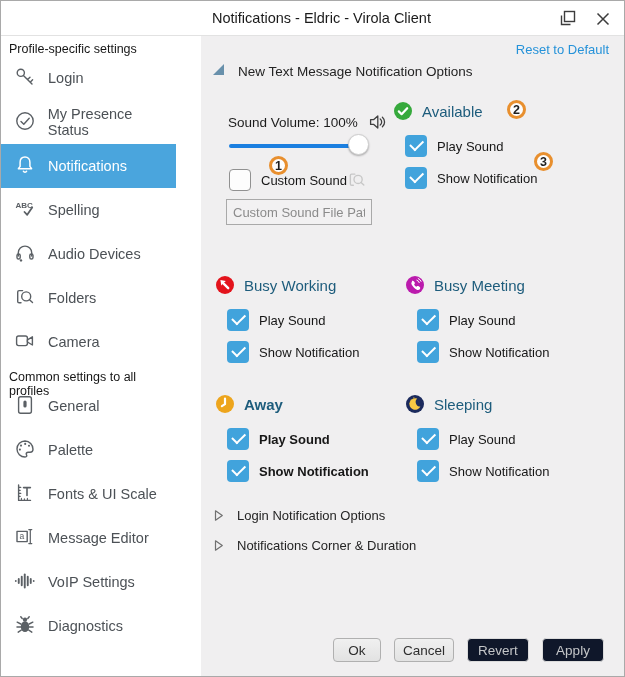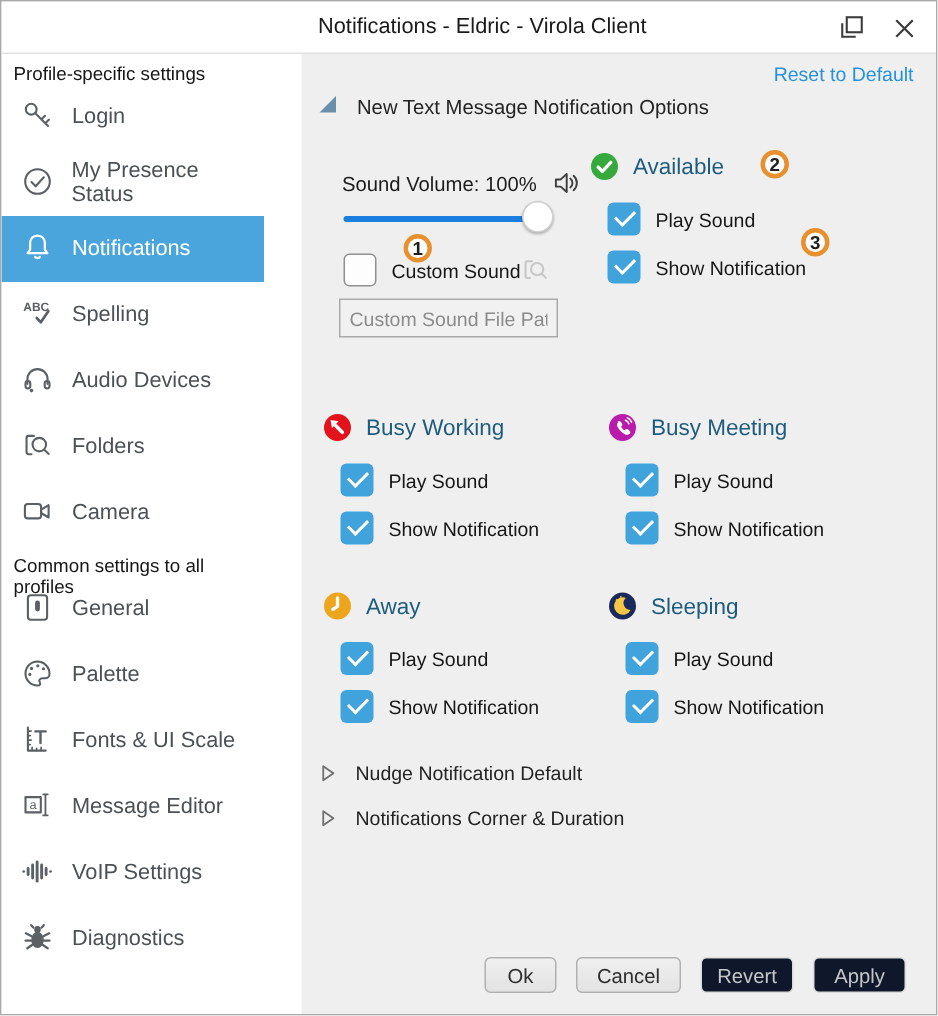--- a/index.html
+++ b/index.html
@@ -66,21 +66,21 @@
   .cb-row .cb-label { margin-left:10px; font-size:13px; color:#171717; }
 
   .collapsed-row { position:absolute; left:13px; display:flex; align-items:center; cursor:pointer; }
   .collapsed-row .col-label { margin-left:13px; font-size:13px; color:#242424; }
 
   .btn-bar { position:absolute; right:20px; bottom:14px; display:flex; gap:13px; }
   .btn { height:24px; border-radius:4px; font-family:"Liberation Sans",sans-serif; font-size:13.5px;
     display:flex; align-items:center; justify-content:center; cursor:pointer; }
   .btn.enabled { background:linear-gradient(#f0f0f0,#e2e2e2); border:1px solid #b0b0b0; color:#2e2e2e; }
   .btn.disabled { background:#0f172a; border:1px solid #dbdbdb; color:#c4c6c8; }
-  .btn-ok { width:48px; } .btn-cancel { width:70px; } .btn-revert { width:62px; } .btn-apply { width:62px; }
+  .btn-ok { width:48px; } .btn-cancel { width:60px; } .btn-revert { width:62px; } .btn-apply { width:62px; }
 </style>
 </head>
 <body>
 
 <div class="window">
 
   <div class="titlebar">
     <div class="win-title">Notifications - Eldric - Virola Client</div>
     <div class="win-controls">
       <span class="win-btn">
@@ -344,21 +344,21 @@
       <div class="cb-row" style="top:34px;">
         <span class="checkbox checked"></span>
         <span class="cb-label">Play Sound</span>
       </div>
       <div class="cb-row" style="top:66px;">
         <span class="checkbox checked"></span>
         <span class="cb-label">Show Notification</span>
       </div>
     </div>
 
-    <div class="status-group" style="left:14px; top:358px;">
+    <div class="status-group" style="left:14px; top:358px;font-weight:bold;">
       <div class="sg-header">
         <span class="sg-icon">
           <svg width="20" height="20" viewBox="0 0 20 20">
             <circle cx="10" cy="10" r="9" fill="#eda51d"></circle>
             <path d="M10,4.6 V10.2 L6.9,12.2" stroke="#fff" stroke-width="2.2" fill="none" stroke-linecap="round" stroke-linejoin="round"></path>
           </svg>
         </span>
         <span class="sg-name">Away</span>
       </div>
       <div class="cb-row" style="top:34px;">
@@ -391,21 +391,21 @@
       <div class="cb-row" style="top:66px;">
         <span class="checkbox checked"></span>
         <span class="cb-label">Show Notification</span>
       </div>
     </div>
 
     <div class="collapsed-row" style="top:472px;">
       <svg width="10" height="13" viewBox="0 0 10 13">
         <path d="M1.5,1.8 L8.3,6.5 L1.5,11.2 Z" fill="none" stroke="#6f6f6f" stroke-width="1.2" stroke-linejoin="round"></path>
       </svg>
-      <span class="col-label">Nudge Notification Default</span>
+      <span class="col-label">Login Notification Options</span>
     </div>
     <div class="collapsed-row" style="top:502px;">
       <svg width="10" height="13" viewBox="0 0 10 13">
         <path d="M1.5,1.8 L8.3,6.5 L1.5,11.2 Z" fill="none" stroke="#6f6f6f" stroke-width="1.2" stroke-linejoin="round"></path>
       </svg>
       <span class="col-label">Notifications Corner &amp; Duration</span>
     </div>
 
     <div class="btn-bar">
       <button class="btn btn-ok enabled">Ok</button>

